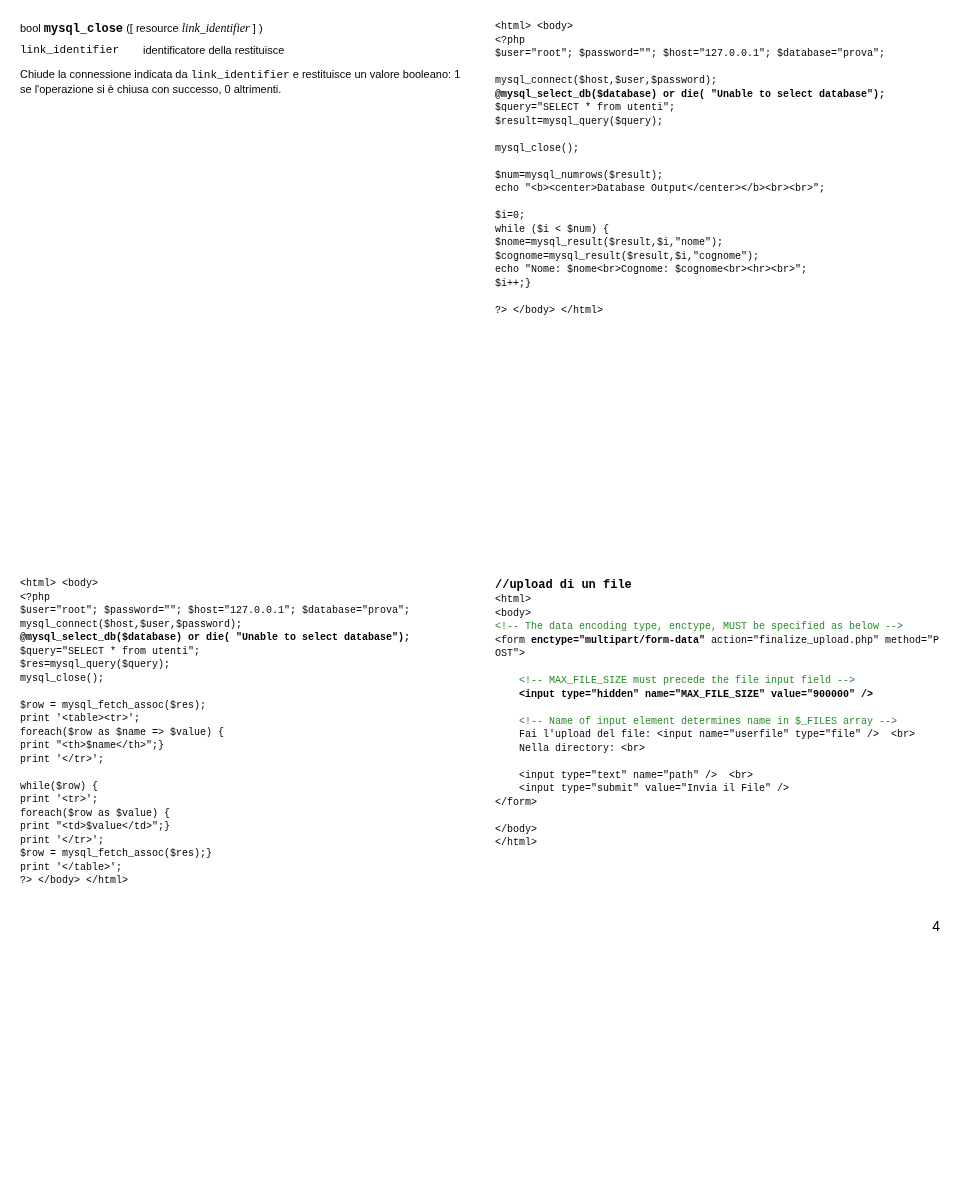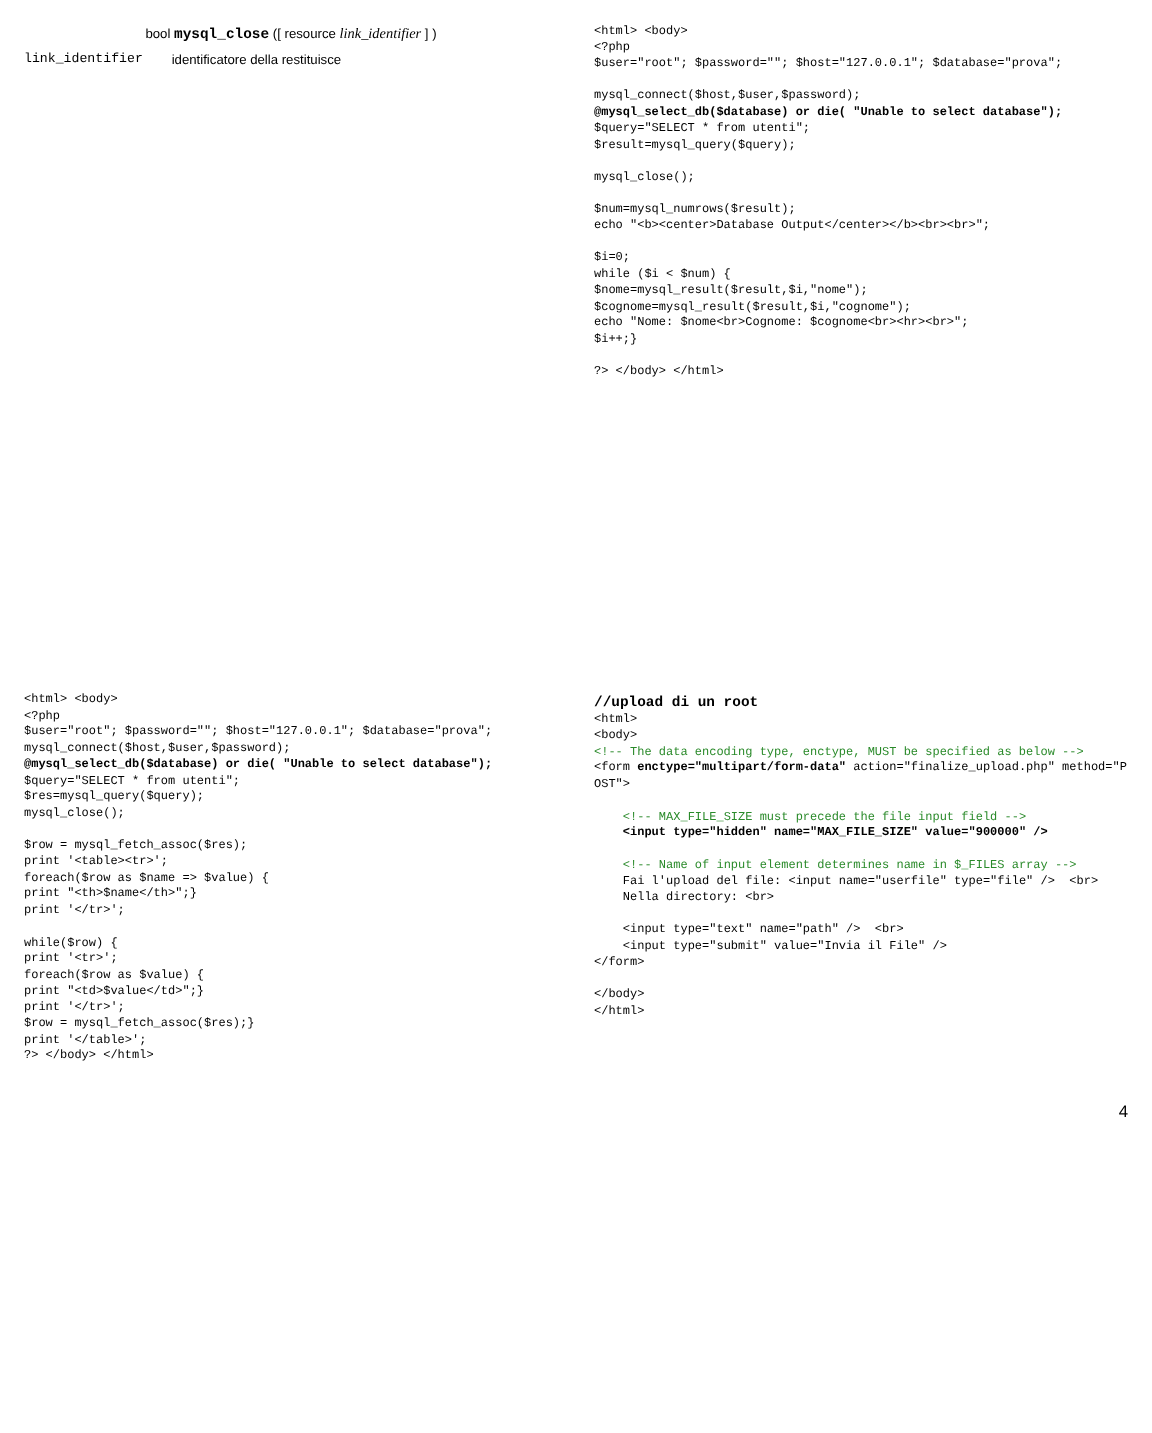--- a/index.html
+++ b/index.html
@@ -29,21 +29,20 @@
   }
   .serif-italic {
     font-style: italic;
     font-family: "Times New Roman", Times, serif;
     font-size: 12px;
   }
   .body-text {
     font-family: Arial, Helvetica, sans-serif;
     font-size: 11px;
     line-height: 1.4;
-    text-align: center;
   }
   .sig {
     margin-bottom: 4px;
   }
   .param-row {
     display: flex;
     gap: 24px;
     margin: 6px 0 8px 0;
   }
   .page-num {
@@ -58,20 +57,23 @@
 <body>
 
 <div class="row">
   <div class="col">
     <div class="sig body-text">
       <span class="body-text">bool </span><b class="mono" style="font-size:12px">mysql_close</b><span class="body-text"> ([ resource </span><span class="serif-italic">link_identifier</span><span class="body-text"> ] )</span>
     </div>
     <div class="param-row">
       <span class="mono" style="font-size:11px">link_identifier</span>
       <span class="body-text">identificatore della restituisce</span>
+    </div>
+    <div class="body-text">
+      <span>Chiude la connessione indicata da </span><span class="mono" style="font-size:11px">link_identifier</span><span> e restituisce un valore booleano: 1 se l'operazione si è chiusa con successo, 0 altrimenti.</span>
     </div>
   </div>
 
   <div class="col mono"><span>&lt;html&gt; &lt;body&gt;
 &lt;?php
 $user="root"; $password=""; $host="127.0.0.1"; $database="prova";
 
 mysql_connect($host,$user,$password);</span>
 <b>@mysql_select_db($database) or die( "Unable to select database");</b><span>
 $query="SELECT * from utenti";
@@ -110,21 +112,21 @@
 
 while($row) {
 print '&lt;tr&gt;';
 foreach($row as $value) {
 print "&lt;td&gt;$value&lt;/td&gt;";}
 print '&lt;/tr&gt;';
 $row = mysql_fetch_assoc($res);}
 print '&lt;/table&gt;';
 ?&gt; &lt;/body&gt; &lt;/html&gt;</span></div>
 
-  <div class="col mono"><b style="font-size:12px">//upload di un root</b>
+  <div class="col mono"><b style="font-size:12px">//upload di un file</b>
 <span>&lt;html&gt;
 &lt;body&gt;
 </span><span style="color:#2a8a2a">&lt;!-- The data encoding type, enctype, MUST be specified as below --&gt;</span><span>
 &lt;form </span><b>enctype="multipart/form-data"</b><span> action="finalize_upload.php" method="POST"&gt;
 
     </span><span style="color:#2a8a2a">&lt;!-- MAX_FILE_SIZE must precede the file input field --&gt;</span><span>
     </span><b>&lt;input type="hidden" name="MAX_FILE_SIZE" value="900000" /&gt;</b><span>
 
     </span><span style="color:#2a8a2a">&lt;!-- Name of input element determines name in $_FILES array --&gt;</span><span>
     Fai l'upload del file: &lt;input name="userfile" type="file" /&gt;  &lt;br&gt;

